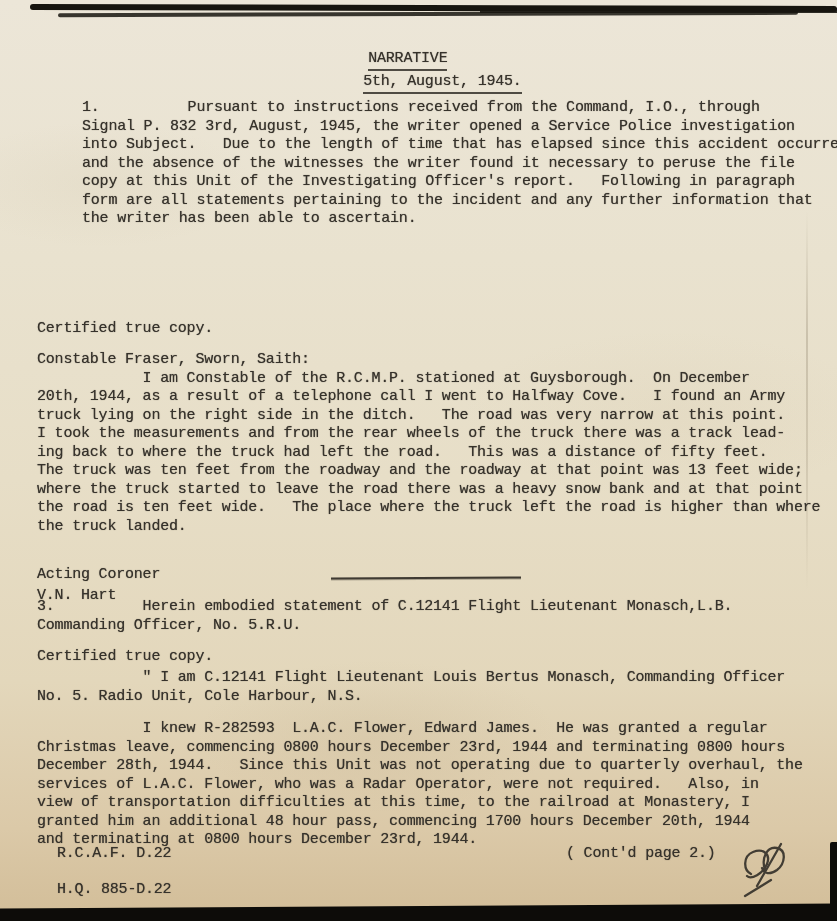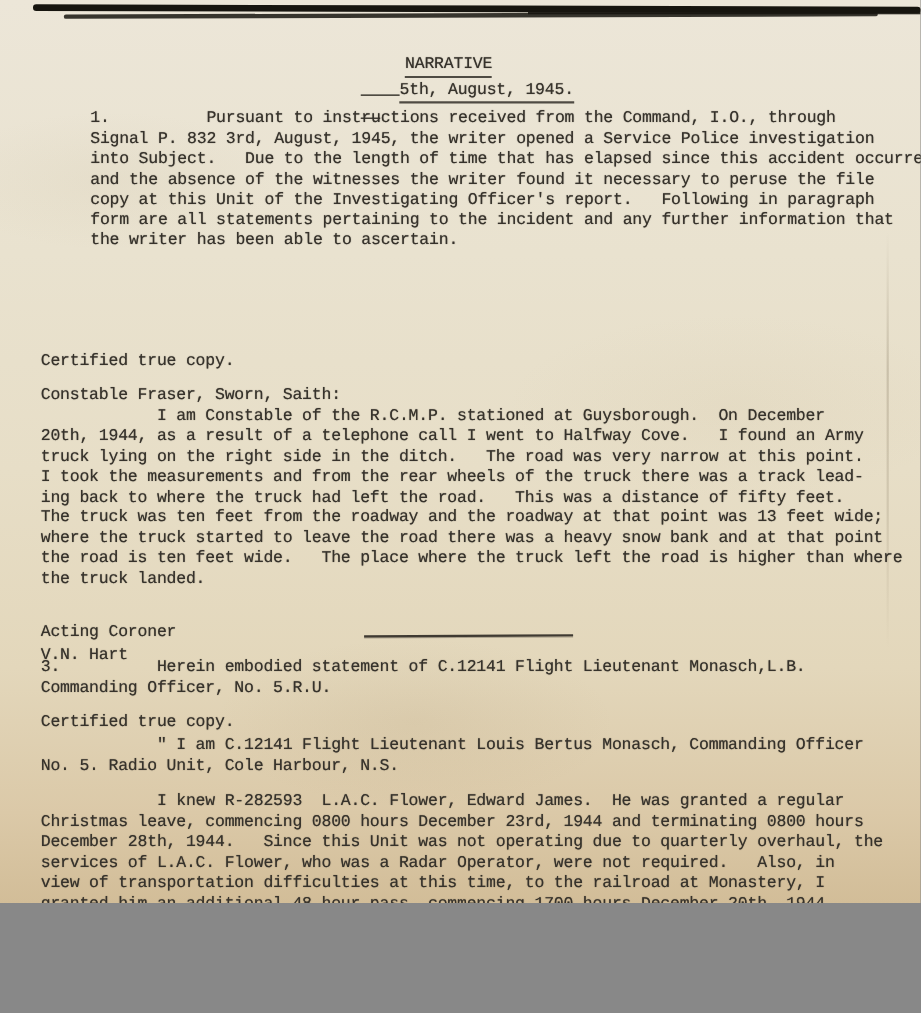--- a/index.html
+++ b/index.html
@@ -1,18 +1,18 @@
 <!DOCTYPE html>
 <html><head>
 <meta charset="utf-8">
 <style>
   html,body{margin:0;padding:0;background:#888;}
   #scan{
     position:relative;
-    width:837px;height:821px;
+    width:837px;height:921px;
     overflow:hidden;
     background:linear-gradient(180deg,#ece6d8 0%,#e9e2cf 28%,#e7dec7 52%,#e3d7bb 74%,#dbc9a8 90%,#d2bd98 100%);
     font-family:"Liberation Mono","DejaVu Sans Mono",monospace;
     font-size:15px;
     line-height:18.5px;
     letter-spacing:-0.2px;
     color:#36322b;
     text-shadow:0 0 0.9px rgba(54,50,43,0.75);
   }
   .blk{position:absolute;white-space:pre;}
@@ -37,21 +37,21 @@
 
   <div class="band" style="left:30px;top:5px;width:807px;height:6px;transform:rotate(0.15deg);border-radius:3px;"></div>
   <div class="band" style="left:58px;top:12px;width:740px;height:4px;transform:rotate(-0.18deg);opacity:0.85;border-radius:2px;"></div>
   <div class="band" style="left:480px;top:8px;width:357px;height:5px;opacity:0.9;"></div>
 
   <div class="crease" style="left:806px;top:210px;height:380px;"></div>
 
   <div class="blk" style="left:333px;top:31px;">
     <span class="u">NARRATIVE</span>
   </div>
-  <div class="blk" style="left:328px;top:54px;text-decoration:underline;">
+  <div class="blk" style="left:328px;top:54px;">
     <span class="u">5th, August, 1945.</span>
   </div>
 
   <div class="blk" style="left:37px;top:99px;margin-left:45px;">1.          Pursuant to instructions received from the Command, I.O., through
 Signal P. 832 3rd, August, 1945, the writer opened a Service Police investigation
 into Subject.   Due to the length of time that has elapsed since this accident occurred
 and the absence of the witnesses the writer found it necessary to peruse the file
 copy at this Unit of the Investigating Officer's report.   Following in paragraph
 form are all statements pertaining to the incident and any further information that
 the writer has been able to ascertain.</div>

